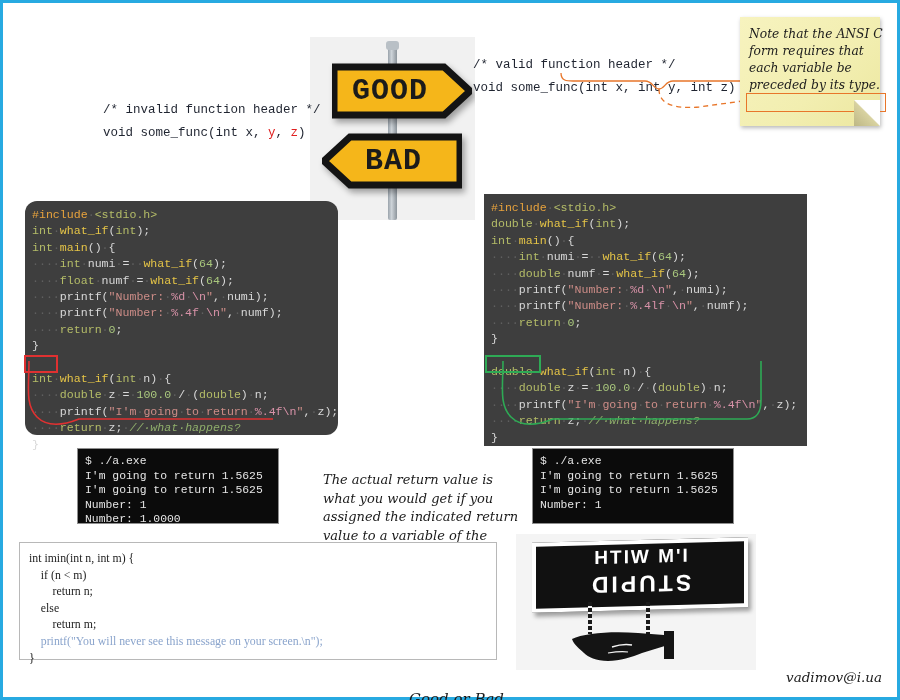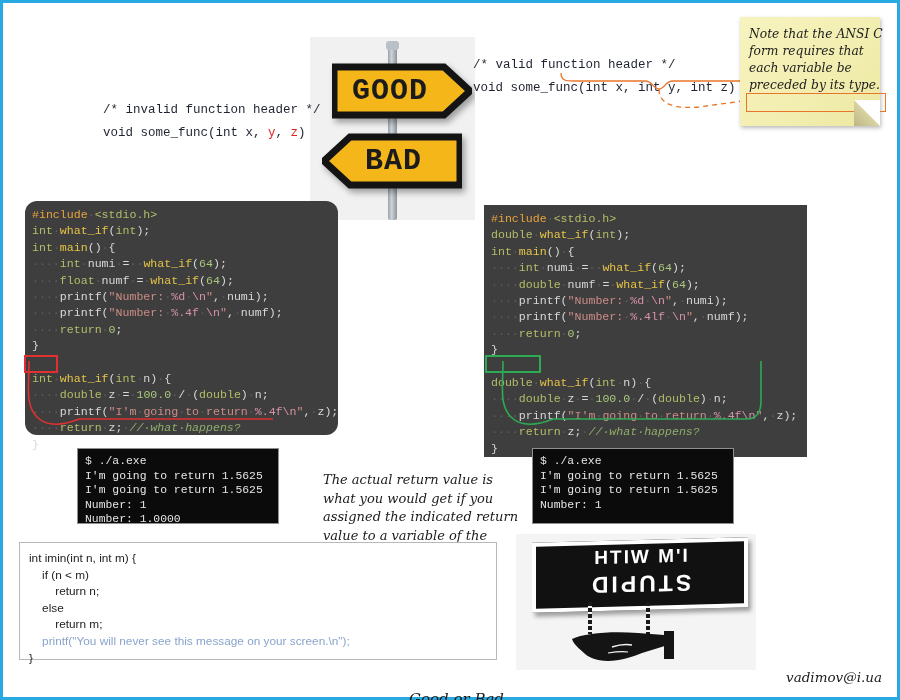--- a/index.html
+++ b/index.html
@@ -65,21 +65,21 @@
   .leader{position:absolute;left:556px;top:66px;width:200px;height:56px;}
 
   
   .codepanel{
     position:absolute;background:#3e3e3e;color:#d8d8d8;
     font-family:"Liberation Mono","DejaVu Sans Mono",monospace;
     font-size:11.6px;line-height:16.4px;white-space:pre;
     padding:6px 8px 6px 7px;box-sizing:border-box;
   }
   #code-left{left:22px;top:198px;width:313px;height:234px;border-radius:12px;}
-  #code-right{left:481px;top:202px;width:323px;height:252px;}
+  #code-right{left:481px;top:191px;width:323px;height:252px;}
   .k{color:#b5bd68;}          
   .fn{color:#e6c547;}         
   .id{color:#d8d8d8;}         
   .pp{color:#e8a33d;}         
   .hdr{color:#b5bd68;}        
   .str{color:#cc8c87;}        
   .esc{color:#d892a8;}        
   .num{color:#a9c77d;}        
   .cmt{color:#8fae6b;font-style:italic;} 
   .dot{color:#5f5f5f;}        
@@ -107,21 +107,21 @@
     position:absolute;left:320px;top:448px;width:196px;
     font-family:"DejaVu Serif",serif;font-style:italic;
     font-size:13px;line-height:18.5px;color:#1a1a1a;margin-top:20px;
   }
 
   
   #code-bottom{
     position:absolute;left:16px;top:539px;width:478px;height:118px;
     background:#ffffff;border:1px solid #b8b8b8;box-sizing:border-box;
     padding:7px 9px;
-    font-family:Liberation Sans, sans-serif;
+    font-family:Liberation Serif, serif;
     font-size:11.8px;line-height:16.6px;white-space:pre;color:#1d1d1d;
   }
   .muted{color:#8aa4cc;}
 
   
   .stupid-img{
     position:absolute;left:513px;top:531px;width:240px;height:136px;
     background:#f4f4f4;overflow:hidden;
   }
   .stupid-plate{

